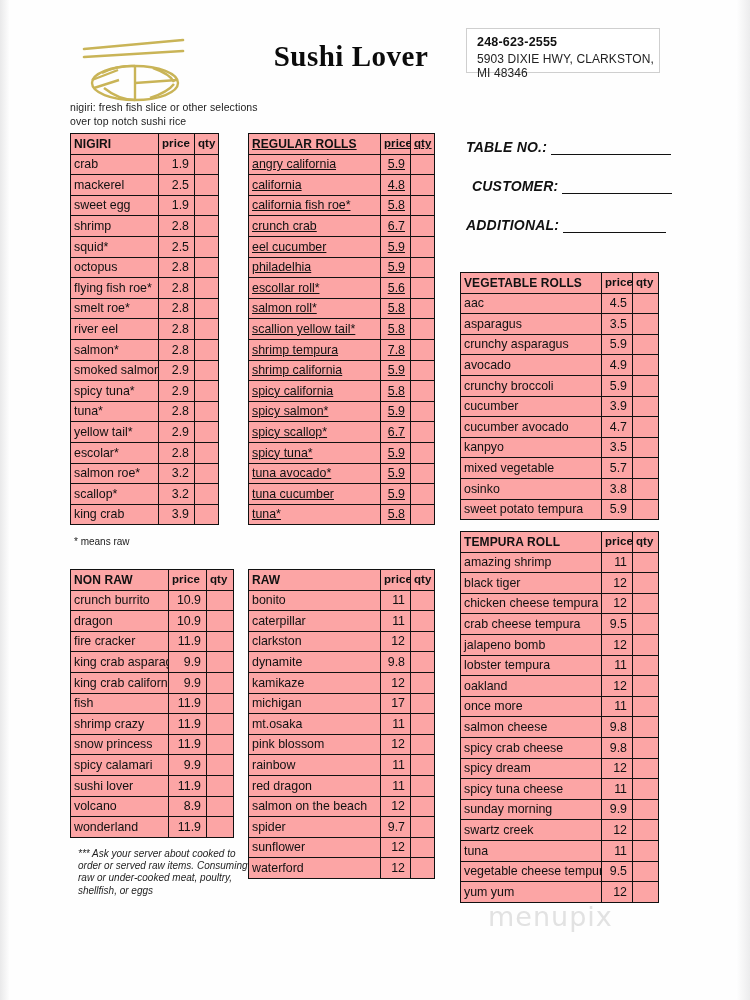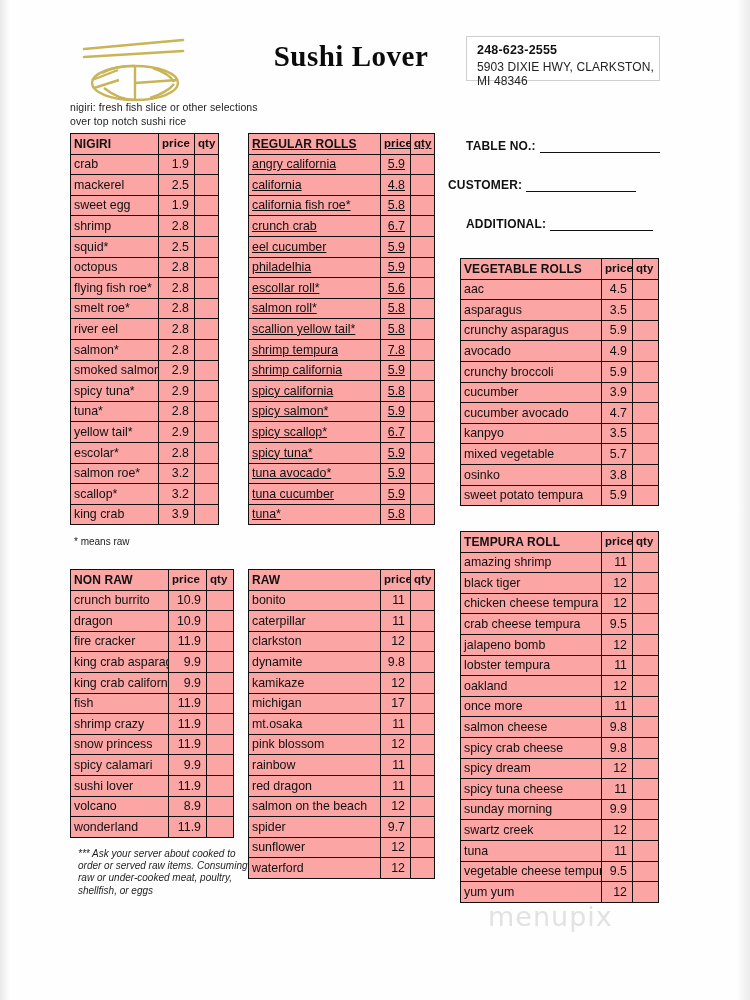--- a/index.html
+++ b/index.html
@@ -36,37 +36,37 @@
     letter-spacing:.1px;
   }
   .brand{
     position:absolute; left:236px; top:40px; width:230px;
     text-align:center;
     font-family:"Liberation Serif", serif;
     font-weight:700; font-size:29px; letter-spacing:.5px;
     color:#0b0b0b;
   }
   .contact-box{
-    position:absolute; left:466px; top:36px; width:194px; height:45px;
+    position:absolute; left:466px; top:28px; width:194px; height:45px;
     border:1px solid #cfcfcf; background:#fff;
     padding:6px 0 8px 10px;
     box-shadow:0 0 0 0 #fff;
   }
   .contact-phone{ font-size:12.5px; font-weight:700; color:#111; letter-spacing:.2px;}
   .contact-addr{ font-size:12px; color:#222; margin-top:3px; letter-spacing:.1px;}
 
   
-  .formline{ position:absolute; font-size:12px; font-weight:700; color:#111; letter-spacing:.2px;}
+  .formline{ position:absolute; font-size:14px; font-weight:700; color:#111; letter-spacing:.2px;font-style:italic;}
   .formline .rule{
     display:inline-block; border-bottom:1.6px solid #111;
     vertical-align:bottom; margin-left:4px;
   }
   #f-table { left:466px; top:139px; }
   #f-table .rule{ width:120px; }
-  #f-cust  { left:448px; top:178px; }
+  #f-cust  { left:472px; top:178px; }
   #f-cust  .rule{ width:110px; }
   #f-add   { left:466px; top:217px; }
   #f-add   .rule{ width:103px; }
 
   
   table.menu{
     border-collapse:collapse;
     table-layout:fixed;
     background:#fca5a5;
     position:absolute;
@@ -85,21 +85,21 @@
   }
   table.menu th{ font-weight:700; font-size:12px; letter-spacing:.1px;}
   table.menu th.p, table.menu th.q{ font-weight:700; font-size:11.5px; }
   table.menu td.p{ text-align:right; padding-right:5px; }
   table.menu td.q{ }
   td.small{ font-size:10.2px; }
 
   
   #tbl-nigiri  { left:70px;  top:133px; width:148px; }
   #tbl-regular { left:248px; top:133px; width:186px;text-decoration:underline; }
-  #tbl-veg     { left:460px; top:258px; width:198px; }
+  #tbl-veg     { left:460px; top:272px; width:198px; }
   #tbl-nonraw  { left:70px;  top:569px; width:163px; }
   #tbl-raw     { left:248px; top:569px; width:186px; }
   #tbl-tempura { left:460px; top:531px; width:198px; }
 
   #tbl-nigiri col.name { width:88px; }
   #tbl-nigiri col.price{ width:36px; }
   #tbl-nigiri col.qty  { width:24px; }
 
   #tbl-regular col.name { width:132px; }
   #tbl-regular col.price{ width:30px; }

